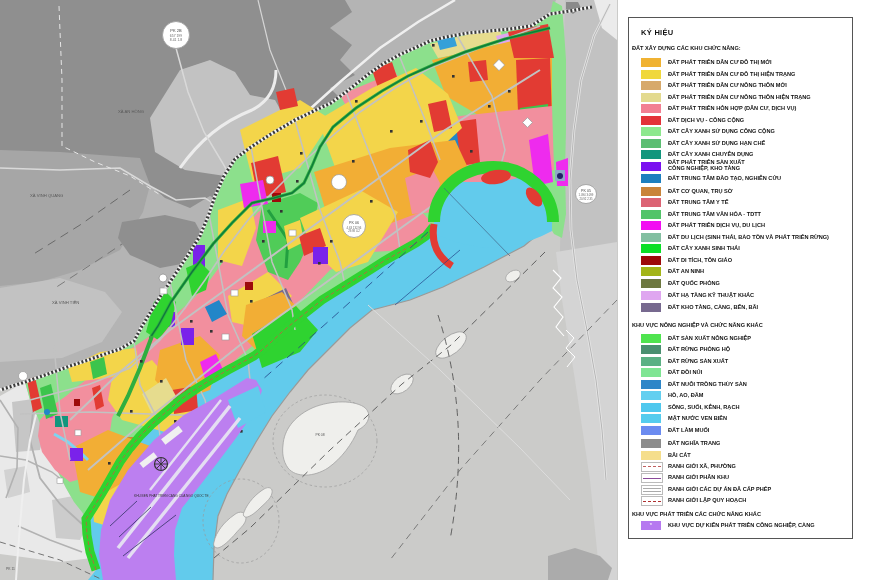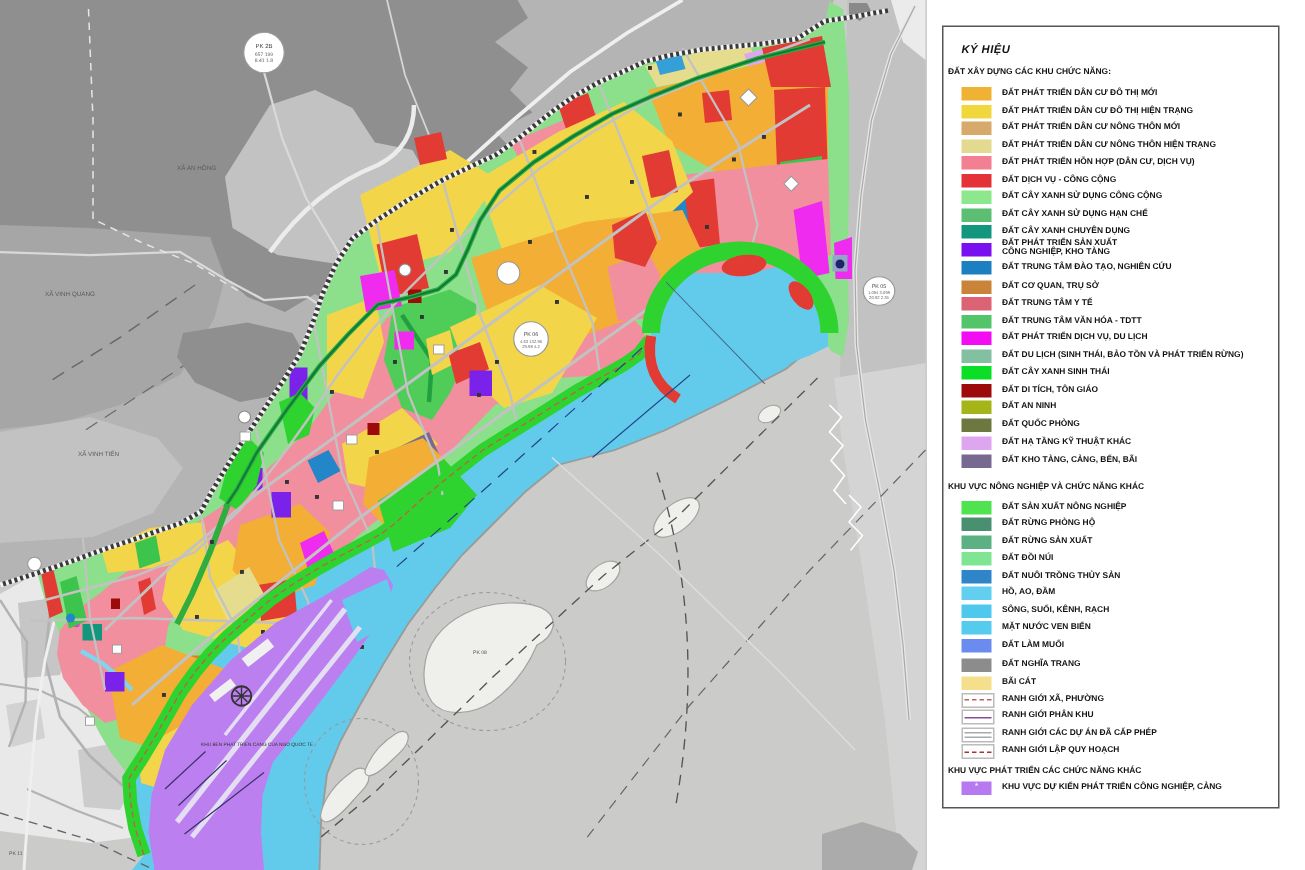--- a/index.html
+++ b/index.html
@@ -1,21 +1,21 @@
 <!DOCTYPE html>
 <html><head>
 <meta charset="utf-8">
 <style>
   html,body{margin:0;padding:0;background:#ffffff;}
   #page{position:relative;width:870px;height:580px;background:#ffffff;overflow:hidden;
         font-family:"Liberation Sans",sans-serif;}
   #map{position:absolute;left:0;top:0;}
   #legend{position:absolute;left:628px;top:17px;width:223px;height:520px;
           background:#ffffff;border:1px solid #555;}
-  .lg-title{position:absolute;left:12px;top:10px;font-size:7.5px;font-weight:bold;color:#111;letter-spacing:.3px;font-style:italic;}
+  .lg-title{position:absolute;left:12px;top:10px;font-size:7.5px;font-weight:bold;color:#111;letter-spacing:.3px;}
   .lg-sec{position:absolute;left:3px;font-size:5.6px;font-weight:bold;color:#111;white-space:nowrap;}
   .row{position:absolute;left:0;width:226px;height:10px;}
   .sw{position:absolute;left:12px;top:0;width:20px;height:9px;}
   .lb{position:absolute;left:39px;top:1.2px;font-size:5.6px;font-weight:bold;color:#111;white-space:nowrap;}
 </style>
 </head>
 <body>
 <div id="page">
 
 <svg id="map" width="618" height="580" viewBox="0 0 618 580" font-family="Liberation Sans,sans-serif" xmlns="http://www.w3.org/2000/svg">

